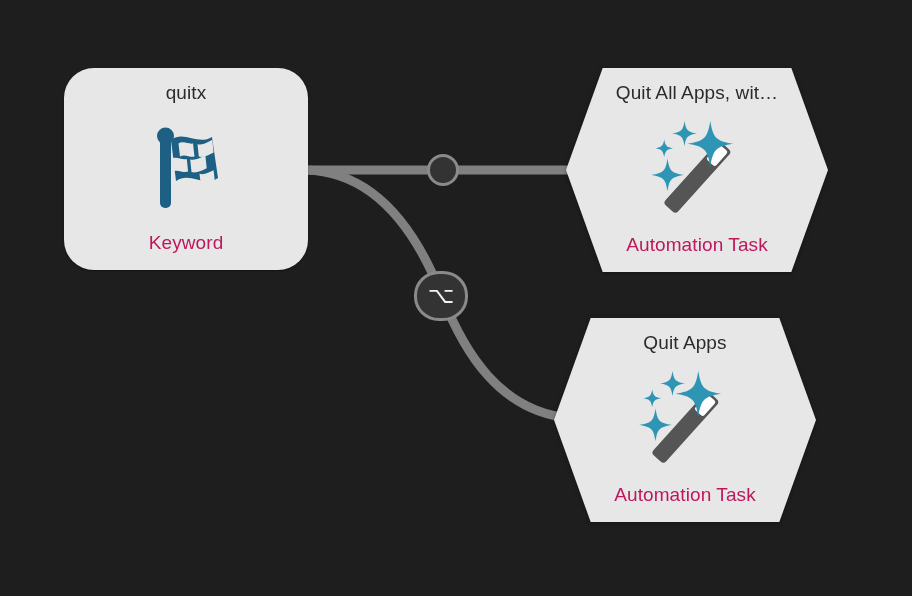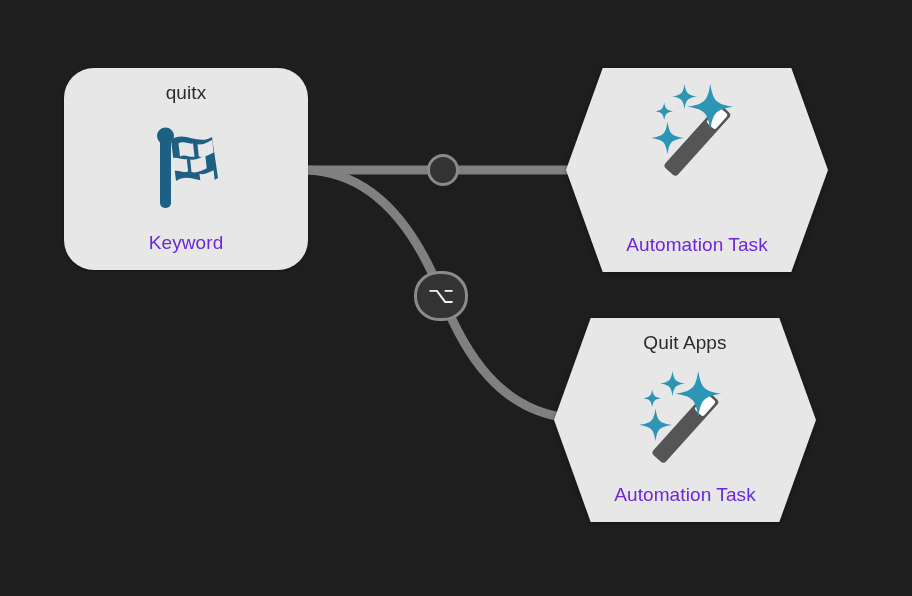--- a/index.html
+++ b/index.html
@@ -44,21 +44,21 @@
   }
   .node-title {
     font-size: 19px;
     color: #2b2b2b;
     letter-spacing: 0.1px;
     white-space: nowrap;
     text-align: center;
   }
   .node-subtitle {
     font-size: 19px;
-    color: #6d28d9;
+    color: #be185d;
     letter-spacing: 0.1px;
     white-space: nowrap;
     text-align: center;
   }
   .node-icon {
     display: block;
   }
 
   
   #keyword-node {
@@ -165,20 +165,21 @@
         <path d="M61 53.5 C66 55, 71.5 51.5, 76 49.8 L77.4 60.5 C73 62.4, 67.5 65.6, 62.4 64.2 Z" opacity="0"></path>
         <path d="M61.5 53.8 C66.4 55.2, 71.2 52.2, 75.6 50.2 L76.8 60.8 C72.6 62.8, 67.6 65.8, 62.8 64.4 Z"></path>
       </g>
     </svg>
 
     <div class="node-subtitle">Keyword</div>
   </div>
 
   <div class="hex-wrap" id="action-node-1">
     <div class="node hex-node">
+      <div class="node-title">Quit All Apps, wit…</div>
 
       <svg class="node-icon" width="104" height="100" viewBox="0 0 104 100" xmlns="http://www.w3.org/2000/svg">
 
         <g transform="rotate(42 52 58)">
           <rect x="44" y="16" width="17" height="84" rx="4" fill="#555555"></rect>
           <rect x="46.5" y="18.5" width="12" height="20" rx="2.5" fill="#ffffff"></rect>
         </g>
 
         <g fill="#2e95b5">
           <path d="M34 4 C36 16, 38 18, 50 20 C38 22, 36 24, 34 36 C32 24, 30 22, 18 20 C30 18, 32 16, 34 4 Z" transform="translate(13,-1) scale(0.78)"></path>

